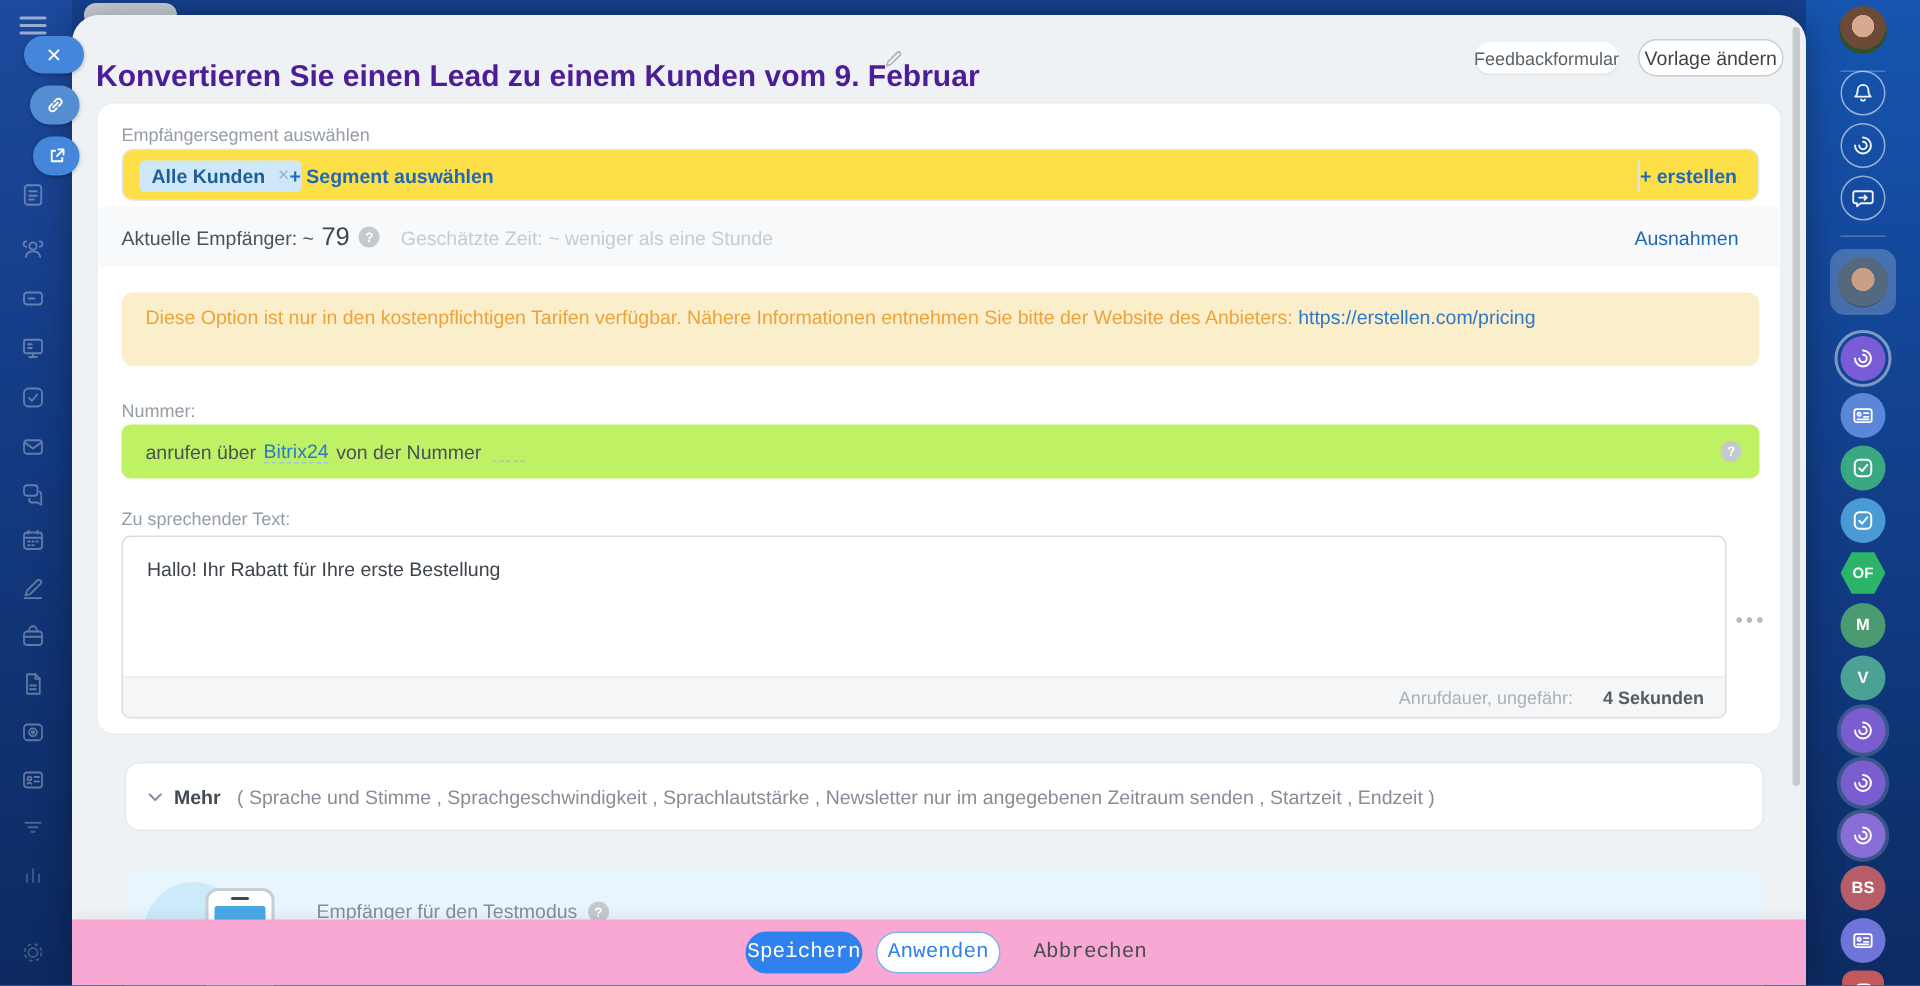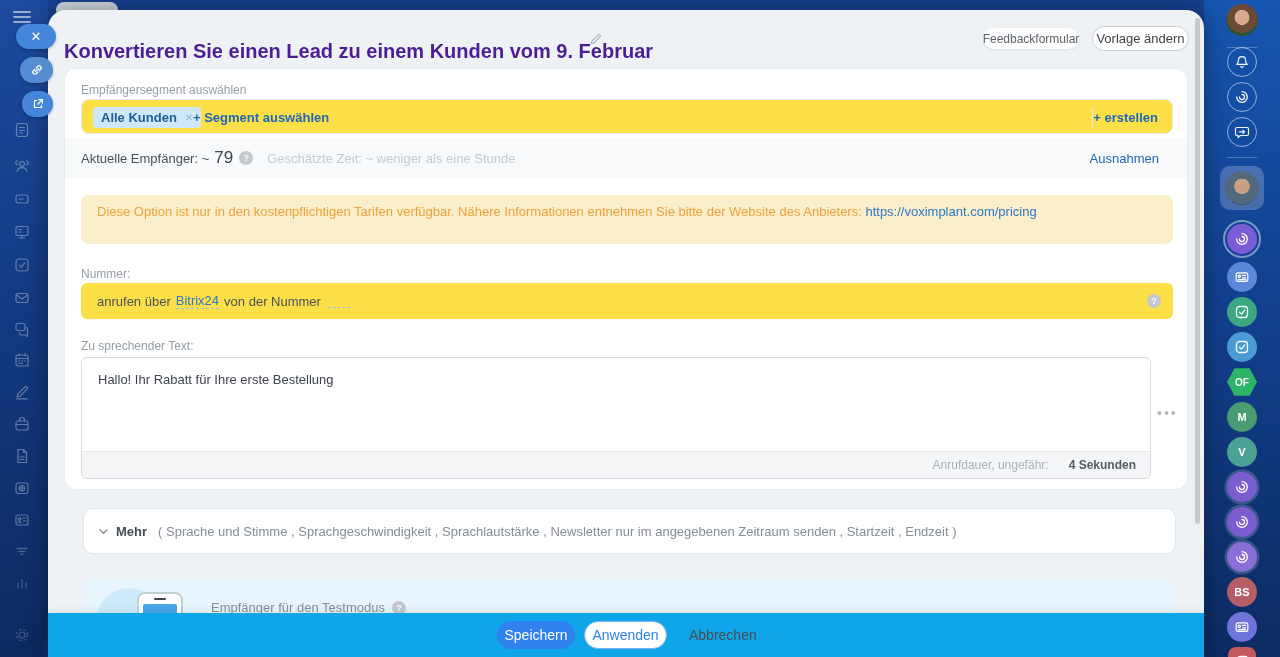--- a/index.html
+++ b/index.html
@@ -74,21 +74,21 @@
     display:flex;align-items:center;padding:0 28px 0 16px;}
   .grayrow .t1{font-size:13px;color:#4b5158;}
   .grayrow .num{font-size:17px;color:#40464d;margin:0 6px 0 5px;}
   .qico{width:14px;height:14px;border-radius:50%;background:#c3c9cf;color:#fff;font-size:9px;font-weight:bold;
     display:inline-flex;align-items:center;justify-content:center;cursor:pointer;flex:none;}
   .grayrow .t2{font-size:13px;color:#c5cbd1;margin-left:14px;}
   .grayrow .exc{margin-left:auto;font-size:13px;color:#2068b8;cursor:pointer;}
   .notice{position:absolute;left:16px;top:126px;width:1092px;height:49px;background:#fbeecb;border-radius:8px;
     padding:8px 16px;font-size:13px;line-height:17px;color:#eda33c;}
   .notice a{color:#2e78c8;text-decoration:none;cursor:pointer;}
-  .numrow{position:absolute;left:16px;top:214px;width:1092px;height:36px;background:#fde047;border-radius:6px;
+  .numrow{position:absolute;left:16px;top:214px;width:1092px;height:36px;background:#bef264;border-radius:6px;
     display:flex;align-items:center;padding:0 12px 0 16px;font-size:13px;color:#4b5158;}
   .dashlink{color:#2e78c8;border-bottom:1px dashed #9fc2e4;margin:0 5px;cursor:pointer;}
   .dashblank{display:inline-block;width:22px;border-bottom:1px dashed #9fc2e4;height:14px;margin-left:7px;cursor:text;}
   .numrow .qico{margin-left:auto;}
   .txtbox{position:absolute;left:16px;top:288px;width:1070px;height:122px;border:1px solid #d7dbdf;border-radius:6px;background:#fff;overflow:hidden;}
   .txtbox textarea{position:absolute;left:0;top:0;width:100%;height:94px;border:0;resize:none;outline:none;
     padding:14px 16px;font-family:"Liberation Sans","DejaVu Sans",sans-serif;font-size:13px;color:#3e444b;background:transparent;}
   .txtfoot{position:absolute;left:0;bottom:0;width:100%;height:27px;background:#f4f6f8;border-top:1px solid #e6eaed;
     display:flex;align-items:center;justify-content:flex-end;padding:0 14px;font-size:12px;color:#abb1b7;gap:20px;}
   .txtfoot b{color:#565c63;font-weight:bold;}
@@ -105,22 +105,22 @@
   .testsec{position:absolute;left:35px;top:568px;width:1093px;height:89px;background:#e9f5fd;
     border-radius:10px 10px 0 0;overflow:hidden;}
   .deco-c{position:absolute;left:13px;top:10px;width:66px;height:66px;border-radius:50%;background:#cdeafb;}
   .phone{position:absolute;left:54px;top:14px;width:46px;height:80px;background:#fff;
     border:2px solid #c5cfd6;border-radius:8px;}
   .phone .spk{position:absolute;left:50%;transform:translateX(-50%);top:4px;width:12px;height:2px;border-radius:2px;background:#3f474e;}
   .phone .scr{position:absolute;left:4px;right:4px;top:10px;height:24px;border-radius:2px;background:#4aa8e8;}
   .test-lbl{position:absolute;left:128px;top:22px;font-size:13px;color:#868e96;display:flex;align-items:center;gap:7px;}
 
   
-  .mfooter{position:absolute;left:0;bottom:0;width:100%;height:44px;background:#0ea5e9;z-index:5;
-    box-shadow:0 -2px 8px rgba(0,0,0,.07);display:flex;align-items:center;}
+  .mfooter{position:absolute;left:0;bottom:0;width:100%;height:44px;background:#f9a8d4;z-index:5;
+    box-shadow:0 -2px 8px rgba(0,0,0,.07);display:flex;align-items:center;font-family:Liberation Mono, monospace;}
   .btn{height:28px;border-radius:20px;display:flex;align-items:center;justify-content:center;
     font-size:14px;cursor:pointer;}
   .btn-save{position:absolute;left:449px;width:78px;background:#2f81ed;color:#fff;}
   .btn-apply{position:absolute;left:536px;width:83px;background:#fff;border:1.5px solid #7fb4f0;color:#2f81ed;}
   .btn-cancel{position:absolute;left:641px;color:#464d55;font-size:14px;cursor:pointer;}
 </style>
 </head>
 <body>
 
 <svg width="0" height="0" style="position:absolute">
@@ -412,21 +412,21 @@
 
       <div class="grayrow">
         <span class="t1">Aktuelle Empfänger: ~</span>
         <span class="num">79</span>
         <span class="qico">?</span>
         <span class="t2">Geschätzte Zeit: ~ weniger als eine Stunde</span>
         <span class="exc">Ausnahmen</span>
       </div>
 
       <div class="notice">
-        <span>Diese Option ist nur in den kostenpflichtigen Tarifen verfügbar. Nähere Informationen entnehmen Sie bitte der Website des Anbieters: </span><a>https://voximplant.com/pricing</a><br>
+        <span>Diese Option ist nur in den kostenpflichtigen Tarifen verfügbar. Nähere Informationen entnehmen Sie bitte der Website des Anbieters: </span><a>https://erstellen.com/pricing</a><br>
       </div>
 
       <span class="lbl" style="left:16px;top:198px">Nummer:</span>
       <div class="numrow">
         <span>anrufen über</span>
         <span class="dashlink">Bitrix24</span>
         <span>von der Nummer</span>
         <span class="dashblank"></span>
         <span class="qico">?</span>
       </div>

